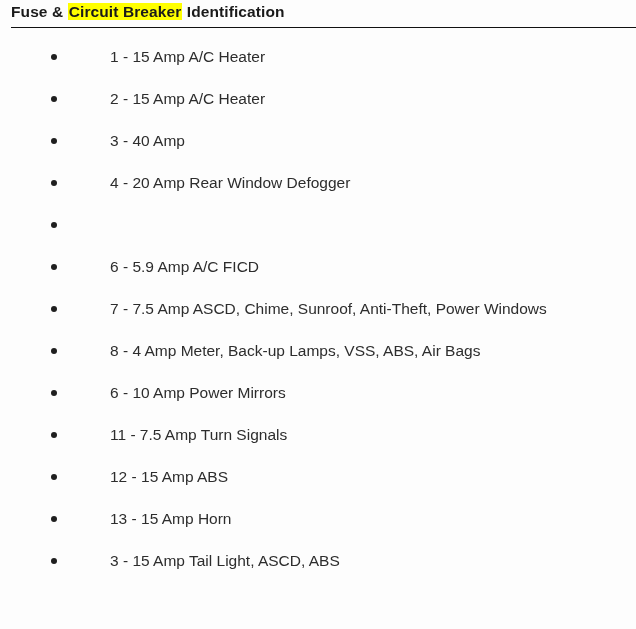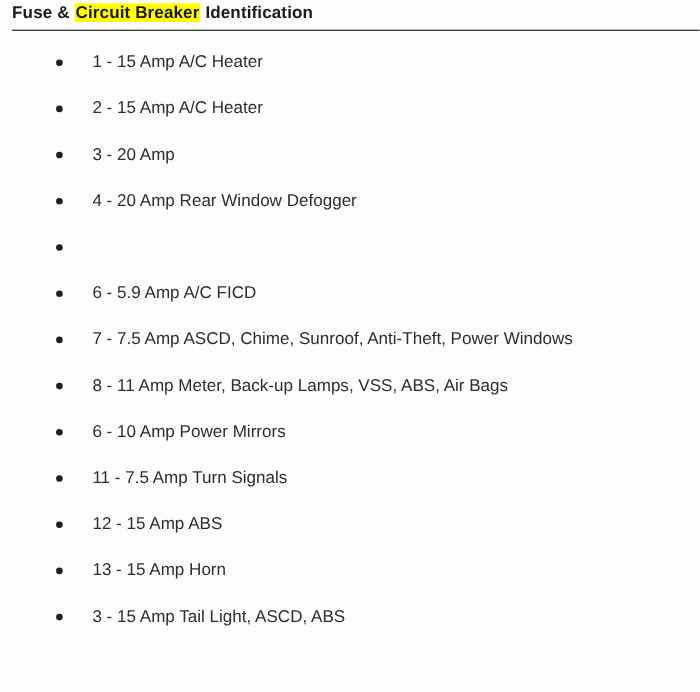--- a/index.html
+++ b/index.html
@@ -52,21 +52,21 @@
   .fuse-list {
     list-style: none;
     margin: 0;
     padding: 0;
   }
 
   .fuse-item {
     position: relative;
     height: 42px;
     line-height: 42px;
-    padding-left: 84px;
+    padding-left: 110px;
     font-size: 15.5px;
     color: #2d2d2d;
     white-space: nowrap;
   }
 
   .fuse-item:first-child {
     margin-top: 8px;
   }
 
   .bullet-icon {
@@ -99,40 +99,40 @@
     <li class="fuse-item">
       <span class="bullet-icon"></span>
       <span class="item-text">1 - 15 Amp A/C Heater</span>
     </li>
     <li class="fuse-item">
       <span class="bullet-icon"></span>
       <span class="item-text">2 - 15 Amp A/C Heater</span>
     </li>
     <li class="fuse-item">
       <span class="bullet-icon"></span>
-      <span class="item-text">3 - 20 Amp</span>
+      <span class="item-text">3 - 40 Amp</span>
     </li>
     <li class="fuse-item">
       <span class="bullet-icon"></span>
       <span class="item-text">4 - 20 Amp Rear Window Defogger</span>
     </li>
     <li class="fuse-item">
       <span class="bullet-icon"></span>
     </li>
     <li class="fuse-item">
       <span class="bullet-icon"></span>
       <span class="item-text">6 - 5.9 Amp A/C FICD</span>
     </li>
     <li class="fuse-item">
       <span class="bullet-icon"></span>
       <span class="item-text">7 - 7.5 Amp ASCD, Chime, Sunroof, Anti-Theft, Power Windows</span>
     </li>
     <li class="fuse-item">
       <span class="bullet-icon"></span>
-      <span class="item-text">8 - 11 Amp Meter, Back-up Lamps, VSS, ABS, Air Bags</span>
+      <span class="item-text">8 - 4 Amp Meter, Back-up Lamps, VSS, ABS, Air Bags</span>
     </li>
     <li class="fuse-item">
       <span class="bullet-icon"></span>
       <span class="item-text">6 - 10 Amp Power Mirrors</span>
     </li>
     <li class="fuse-item">
       <span class="bullet-icon"></span>
       <span class="item-text">11 - 7.5 Amp Turn Signals</span>
     </li>
     <li class="fuse-item">

